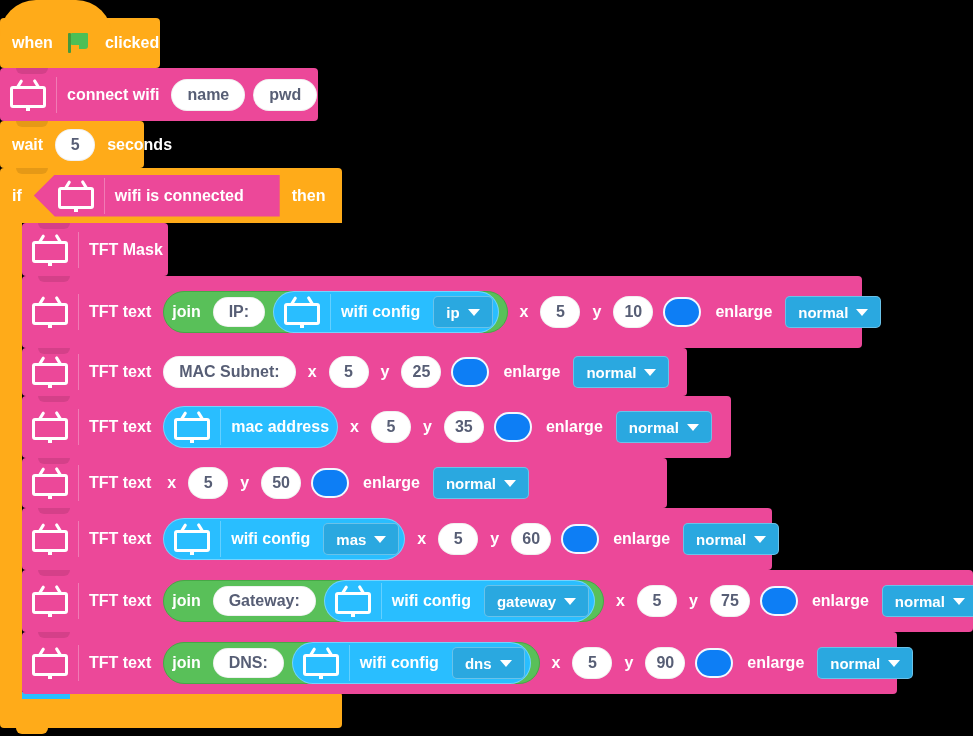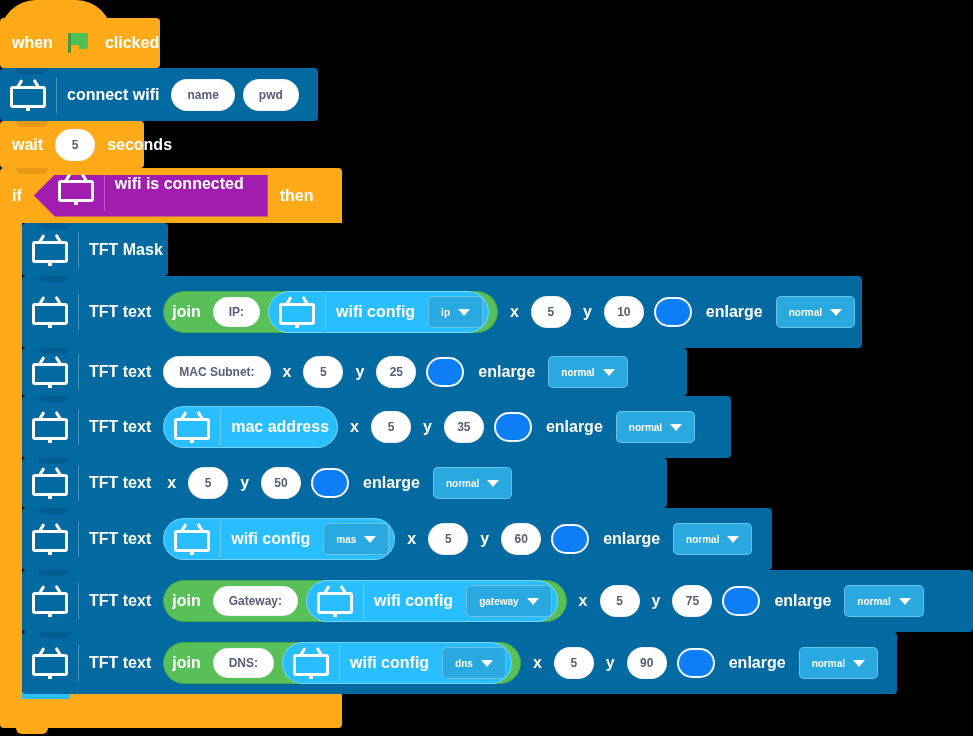--- a/index.html
+++ b/index.html
@@ -22,21 +22,21 @@
     display: flex;
     align-items: center;
     white-space: nowrap;
     font-weight: bold;
     font-size: 16px;
     color: #fff;
     border-radius: 4px;
   }
   .hat   { background: #ffab19; border-radius: 4px; }
   .ctrl  { background: #ffab19; }
-  .iot   { background: #0369a1; }
+  .iot   { background: #ec4899; }
 
   
   .hat-top {
     position: absolute;
     left: 0; top: -18px;
     width: 112px; height: 36px;
     background: #ffab19;
     border-radius: 56px 56px 0 0;
   }
 
@@ -112,21 +112,21 @@
     width:9px; height:5px; background:#4cbf56;
     border-radius: 0 0 3px 0;
   }
 
   
   .oval {
     display: inline-flex;
     align-items: center; justify-content: center;
     background: #fff;
     color: #575e75;
-    font-size: 12px;
+    font-size: 16px;
     font-weight: bold;
     border-radius: 16px;
     height: 32px;
     padding: 0 16px;
     margin: 0 4px;
     flex: 0 0 auto;
     box-shadow: 0 0 0 1px rgba(0,0,0,0.06) inset;
   }
   .oval.num { min-width: 40px; padding: 0 10px; }
 
@@ -134,21 +134,21 @@
   .dd {
     display: inline-flex;
     align-items: center;
     gap: 8px;
     background: #2aa8e0;
     border: 1px solid rgba(255,255,255,0.30);
     border-radius: 5px;
     height: 32px;
     padding: 0 12px;
     margin: 0 5px;
-    font-size: 10px;
+    font-size: 15px;
     color: #fff;
     flex: 0 0 auto;
   }
   .dd .caret {
     width: 0; height: 0;
     border-left: 6px solid transparent;
     border-right: 6px solid transparent;
     border-top: 7px solid #fff;
   }
 
@@ -181,29 +181,29 @@
     border: 1px solid #46a846;
     padding-right: 4px;
     font-size: 16px;
     text-align: center;
   }
   .rep.join-rep .oval { height: 30px; }
 
   
   .hexbool {
     display: inline-flex;
-    align-items: flex-start;
-    background: #a21caf;
+    align-items: center;
+    background: #ec4899;
     color: #fff;
     font-size: 16px;
     height: 42px;
     flex: 0 0 auto;
     clip-path: polygon(21px 0, 100% 0, 100% 100%, 21px 100%, 0 50%);
     padding-left: 10px;
-    padding-right: 16px;
+    padding-right: 28px;
     margin-left: 4px;
   }
 
   
   .c-left {
     position: absolute;
     background: #ffab19;
   }
   .c-bottom {
     position: absolute;

